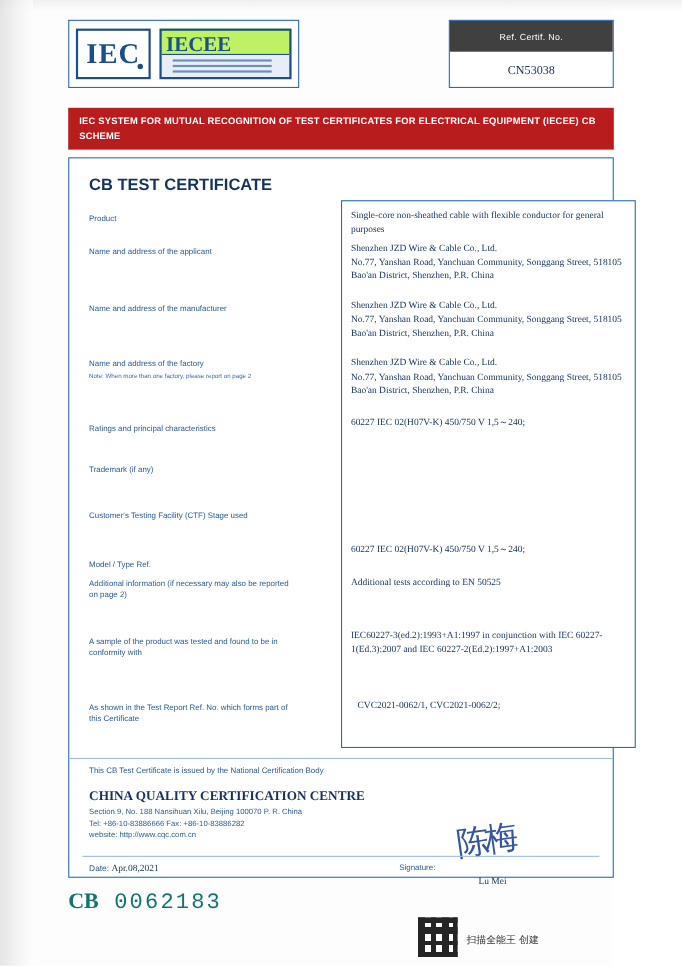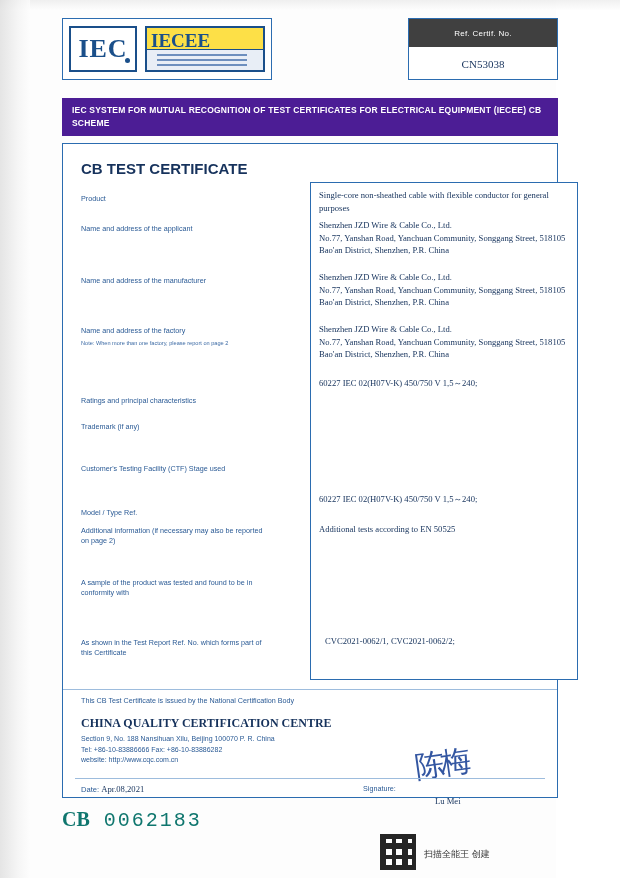--- a/index.html
+++ b/index.html
@@ -68,21 +68,21 @@
     border-radius: 50%;
   }
   .iecee-mark {
     margin-left: 8px;
     width: 120px;
     height: 46px;
     border: 2px solid #1a4f8a;
     box-sizing: border-box;
     position: relative;
     overflow: hidden;
-    background: #fde047;
+    background: #bef264;
   }
   .iecee-mark .txt {
     font-family: "Liberation Serif", serif;
     font-weight: bold;
     font-size: 19px;
     color: #1a4f8a;
     letter-spacing: 0px;
     padding: 2px 0 0 4px;
     display: block;
   }
@@ -136,21 +136,21 @@
     color: #16325c;
   }
 
   
   .banner {
     position: absolute;
     left: 62px;
     top: 98px;
     width: 496px;
     min-height: 34px;
-    background: #4c1d95;
+    background: #b91c1c;
     color: #ffffff;
     font-size: 8.5px;
     font-weight: bold;
     line-height: 13px;
     padding: 6px 10px;
     box-sizing: border-box;
     letter-spacing: .2px;
   }
 
   
@@ -411,21 +411,21 @@
   <div class="body-box">
 
     <div class="cert-title">CB TEST CERTIFICATE</div>
 
     <div class="fields">
       <div class="field-label" style="top:8px">Product</div>
       <div class="field-label" style="top:38px">Name and address of the applicant</div>
       <div class="field-label" style="top:90px">Name and address of the manufacturer</div>
       <div class="field-label" style="top:140px">Name and address of the factory</div>
       <div class="field-label note" style="top:152px;font-size:5.6px;color:#3d6ba5">Note:  When more than one factory, please report on page 2</div>
-      <div class="field-label" style="top:210px">Ratings and principal characteristics</div>
+      <div class="field-label" style="top:199px">Ratings and principal characteristics</div>
       <div class="field-label" style="top:236px">Trademark (if any)</div>
       <div class="field-label" style="top:278px">Customer's Testing Facility (CTF) Stage used</div>
       <div class="field-label" style="top:322px">Model / Type Ref.</div>
       <div class="field-label" style="top:340px">Additional information (if necessary may also be reported on page 2)</div>
       <div class="field-label" style="top:392px">A sample of the product was tested and found to be in conformity with</div>
       <div class="field-label" style="top:452px">As shown in the Test Report Ref. No. which forms part of this Certificate</div>
     </div>
 
     <div class="values">
       <div class="value" style="top:6px">Single-core non-sheathed cable with flexible conductor for general purposes</div>
@@ -433,20 +433,21 @@
 No.77, Yanshan Road, Yanchuan Community, Songgang Street, 518105 Bao'an District, Shenzhen, P.R. China</div>
       <div class="value" style="top:88px;white-space:pre-line">Shenzhen JZD Wire &amp; Cable Co., Ltd.
 No.77, Yanshan Road, Yanchuan Community, Songgang Street, 518105 Bao'an District, Shenzhen, P.R. China</div>
       <div class="value" style="top:140px;white-space:pre-line">Shenzhen JZD Wire &amp; Cable Co., Ltd.
 No.77, Yanshan Road, Yanchuan Community, Songgang Street, 518105 Bao'an District, Shenzhen, P.R. China</div>
       <div class="value" style="top:194px">60227 IEC 02(H07V-K) 450/750 V 1,5～240;</div>
       <div class="value" style="top:236px"></div>
       <div class="value" style="top:278px"></div>
       <div class="value" style="top:310px">60227 IEC 02(H07V-K) 450/750 V 1,5～240;</div>
       <div class="value" style="top:340px">Additional tests according to EN 50525</div>
+      <div class="value" style="top:388px">IEC60227-3(ed.2):1993+A1:1997 in conjunction with IEC 60227-1(Ed.3):2007 and IEC 60227-2(Ed.2):1997+A1:2003</div>
       <div class="value" style="top:452px;left:14px">CVC2021-0062/1, CVC2021-0062/2;</div>
     </div>
 
     <div class="sep-line"></div>
     <div class="issued">This CB Test Certificate is issued by the National Certification Body</div>
 
     <div class="ncb-name">CHINA QUALITY CERTIFICATION CENTRE</div>
     <div class="ncb-addr">
       <div>Section 9, No. 188 Nansihuan Xilu, Beijing 100070 P. R. China</div>
       <div>Tel: +86-10-83886666    Fax: +86-10-83886282</div>

